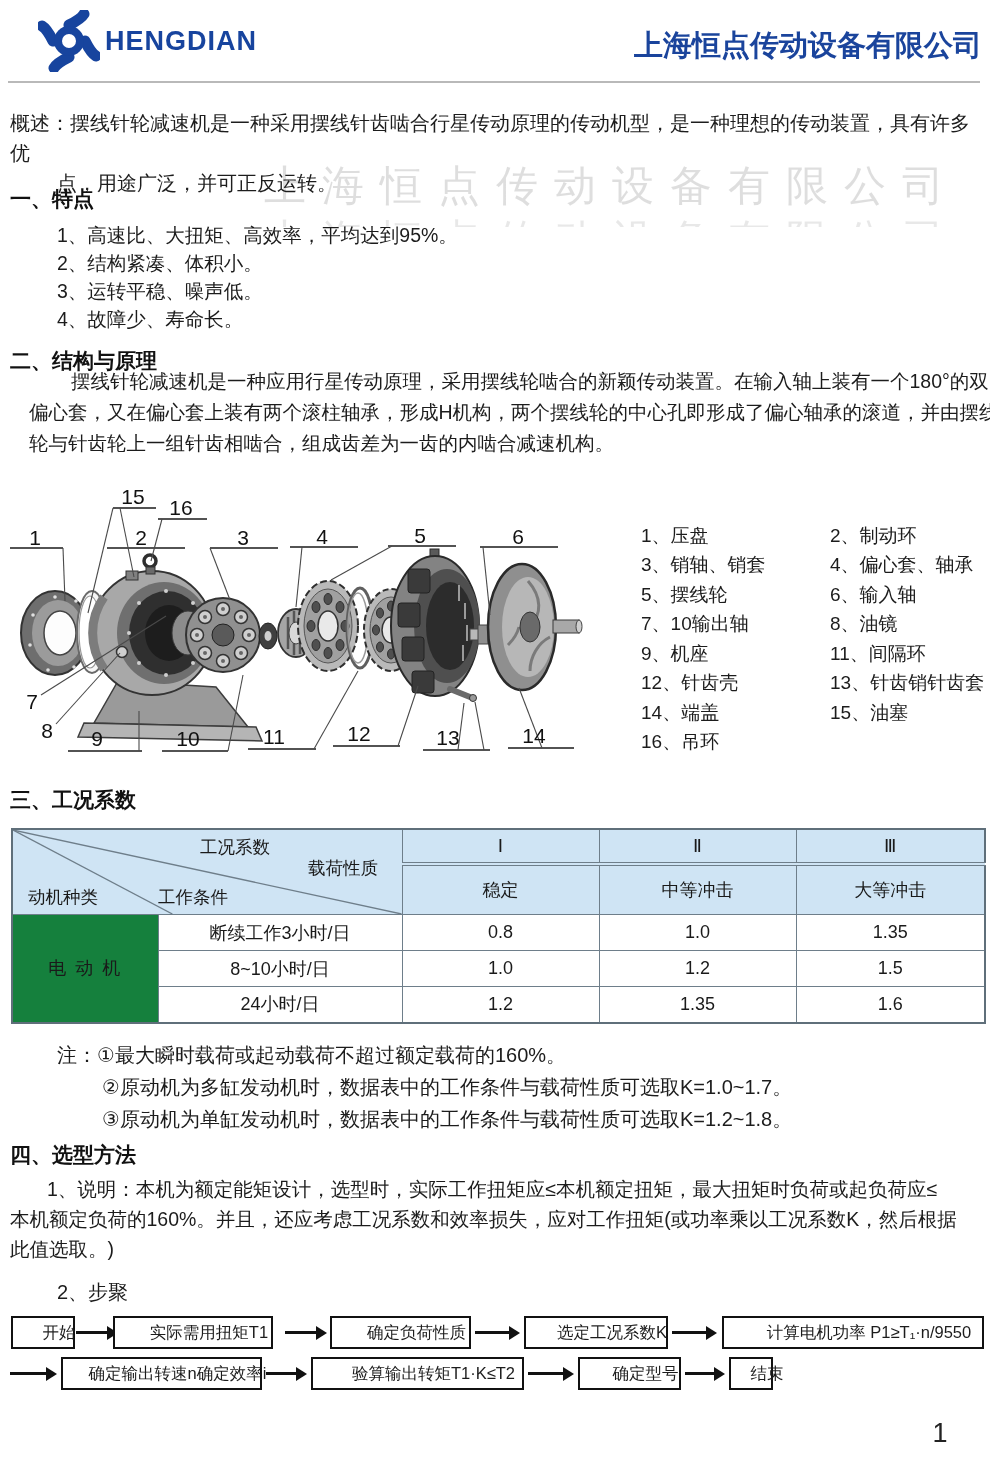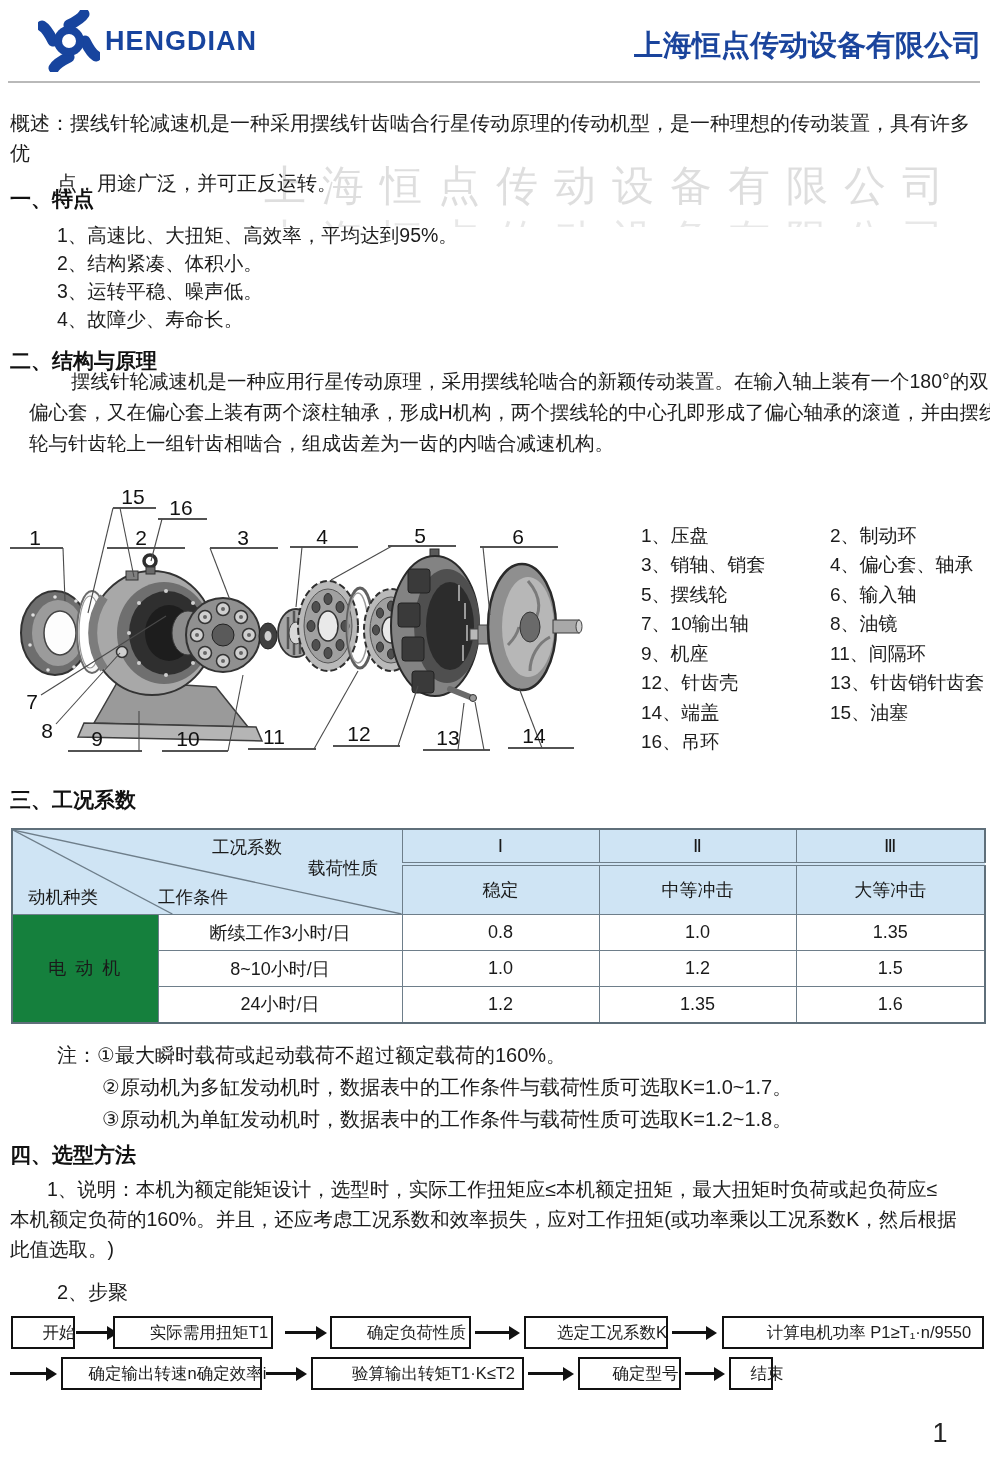--- a/index.html
+++ b/index.html
@@ -358,21 +358,21 @@
           <col style="width:197px">
           <col style="width:189px">
         </colgroup>
       <tbody>
       <tr class="hr1">
         <td class="corner" rowspan="2" colspan="2" style="height:82px">
           <svg width="100%" height="100%" viewBox="0 0 390 82" preserveAspectRatio="none" style="position:absolute;left:0;top:0">
             <line x1="0" y1="0" x2="390" y2="82" stroke="#6e7e8a" stroke-width="1.3"></line>
             <line x1="0" y1="0" x2="160" y2="82" stroke="#6e7e8a" stroke-width="1.3"></line>
           </svg>
-          <span class="cl" style="left:234px;top:17px">工况系数</span>
+          <span class="cl" style="left:222px;top:17px">工况系数</span>
           <span class="cl" style="left:330px;top:38px">载荷性质</span>
           <span class="cl" style="left:50px;top:67px">动机种类</span>
           <span class="cl" style="left:180px;top:67px">工作条件</span>
         </td>
         <td class="hc">Ⅰ</td>
         <td class="hc">Ⅱ</td>
         <td class="hc">Ⅲ</td>
       </tr>
       <tr class="hr2">
         <td class="hc">稳定</td>

